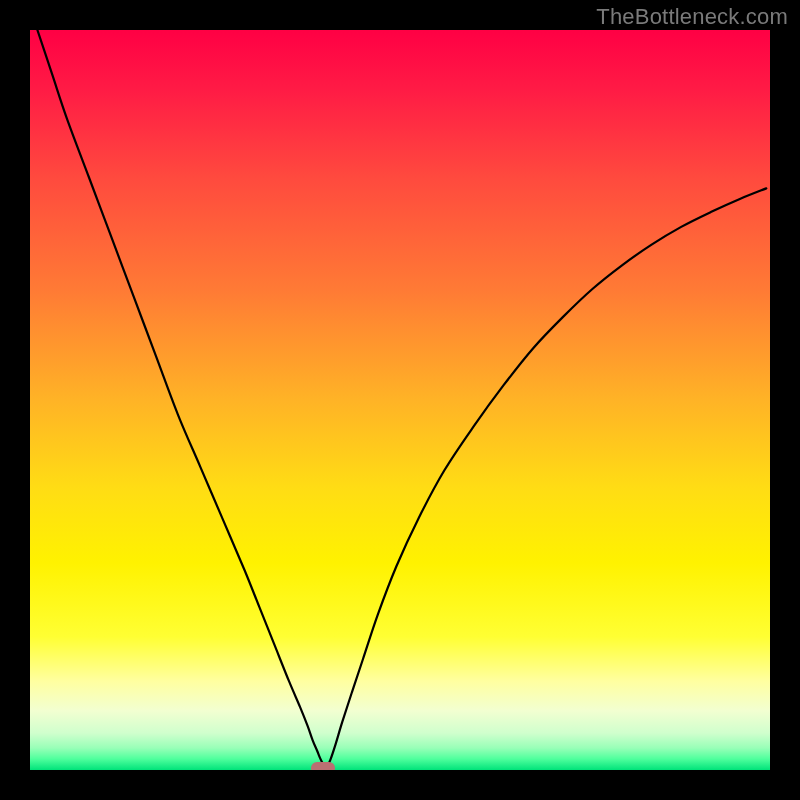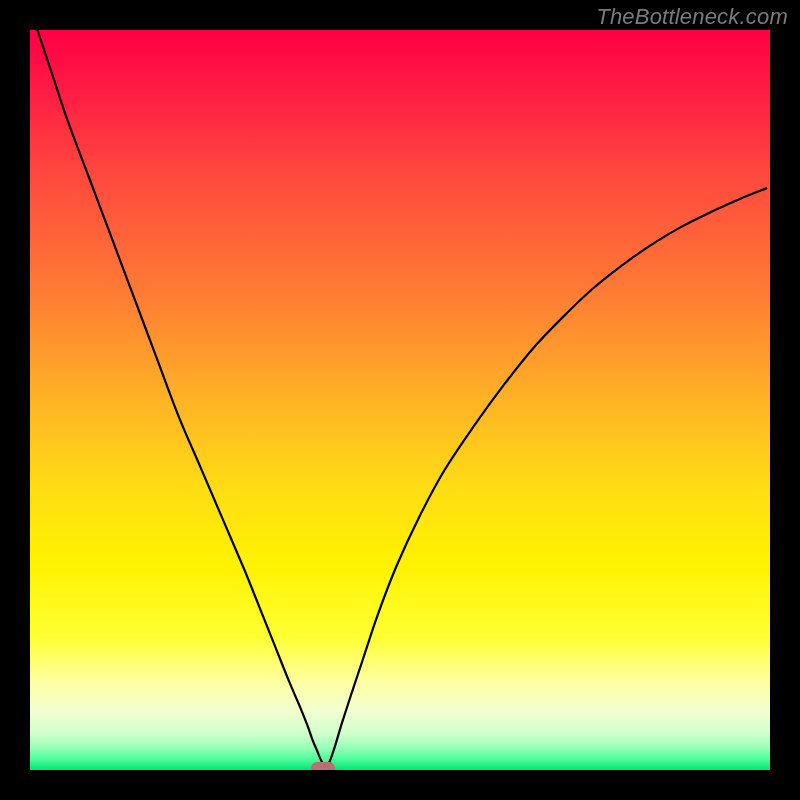--- a/index.html
+++ b/index.html
@@ -2,21 +2,20 @@
 <html><head>
 <meta charset="utf-8">
 <style>
   * { margin: 0; padding: 0; box-sizing: border-box; }
   html, body { width: 800px; height: 800px; overflow: hidden; background: #000; }
   .frame {
     width: 800px;
     height: 632px;
     background: #000;
     position: relative;
-    font-style: italic;
   }
   .attribution {
     position: absolute;
     top: 4px;
     right: 12px;
     font-family: Arial, Helvetica, sans-serif;
     font-size: 22px;
     color: #7a7a7a;
     letter-spacing: 0.2px;
   }

